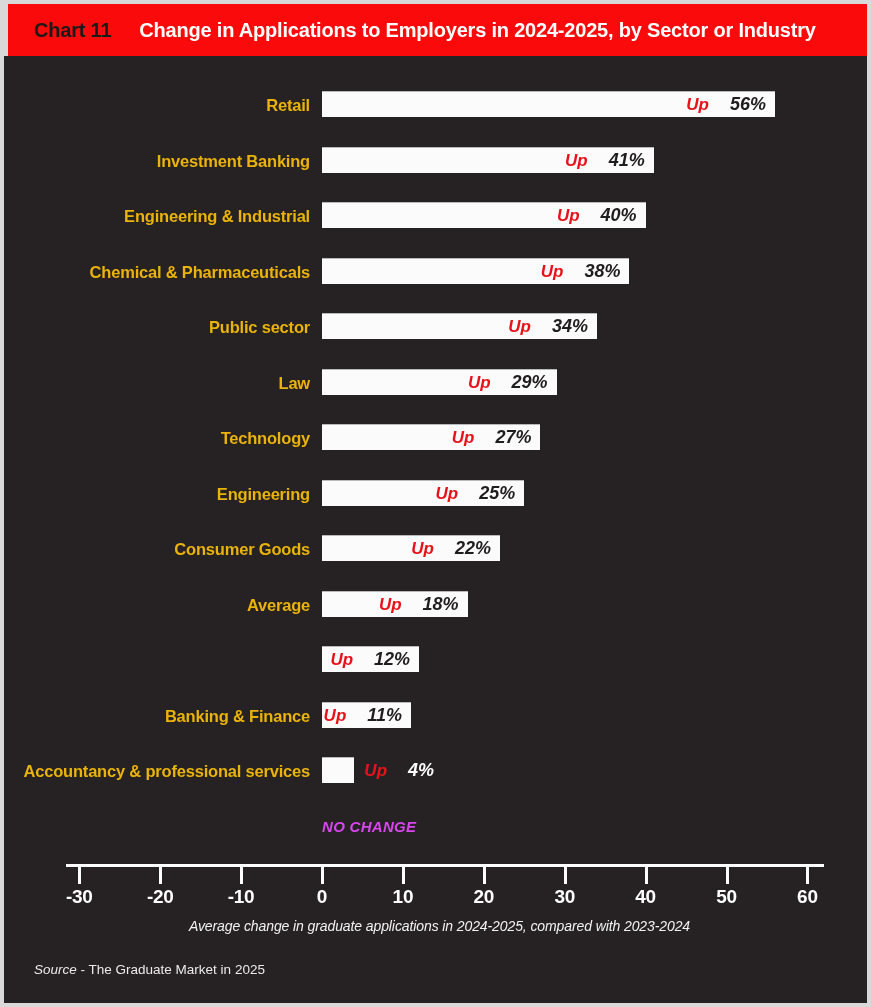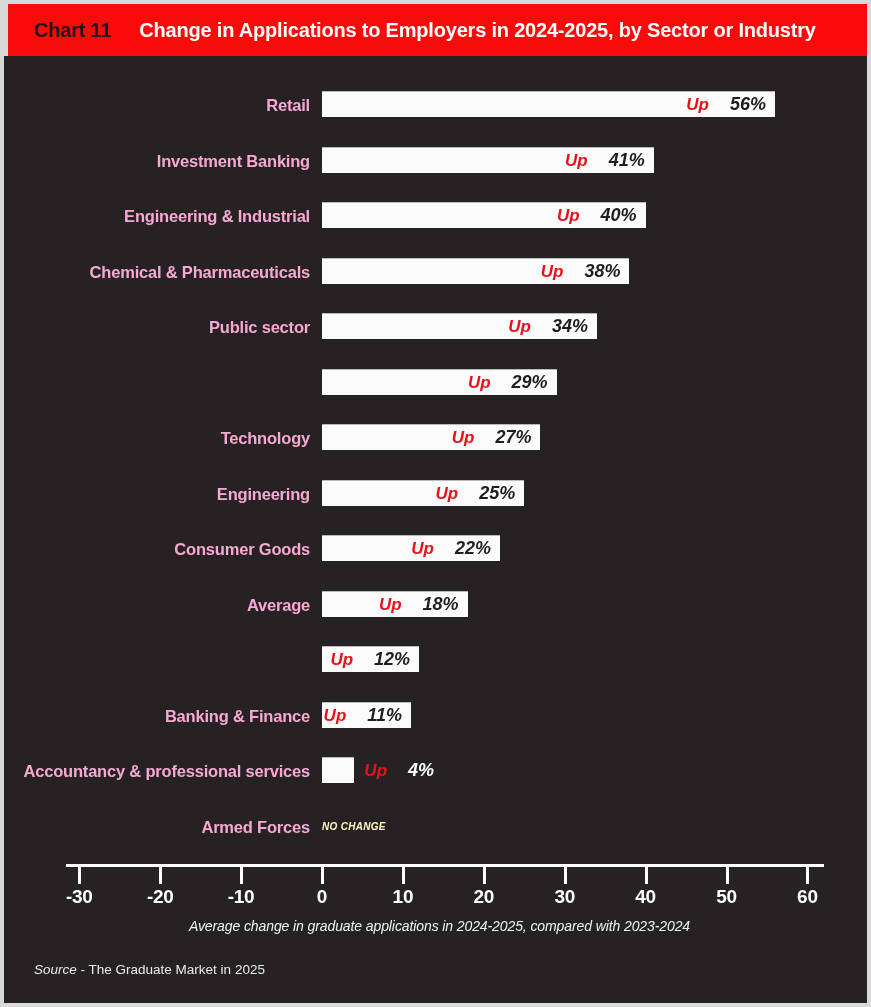--- a/index.html
+++ b/index.html
@@ -65,21 +65,21 @@
     height:28px;
   }
   .cat-label{
     position:absolute;
     left:0;
     top:0;
     width:306px;
     height:28px;
     line-height:28px;
     text-align:right;
-    color:#f9a8d4;
+    color:#eab308;
     font-weight:bold;
     font-size:16.5px;
     letter-spacing:-0.2px;
     white-space:nowrap;
   }
   .bar{
     position:absolute;
     top:0;
     height:26px;
     background:#fbfbfb;
@@ -117,24 +117,24 @@
     font-size:18px;
   }
   .bar-value.outside .num{
     color:#ffffff;
   }
   .nochange{
     position:absolute;
     top:0;
     height:28px;
     line-height:28px;
-    color:#fef9c3;
+    color:#d946ef;
     font-style:italic;
     font-weight:bold;
-    font-size:10px;
+    font-size:15px;
     letter-spacing:0.3px;
     white-space:nowrap;
   }
 
   
   #axis{
     position:absolute;
     left:0;
     top:808px;
     width:871px;
@@ -239,20 +239,21 @@
         <div class="row" style="top: 257px;">
           <div class="cat-label">Public sector</div>
           <div class="bar" style="left: 318px; width: 275.06px;">
             <div class="bar-value">
               <span class="dir">Up</span>
               <span class="num">34%</span>
             </div>
           </div>
         </div>
         <div class="row" style="top: 312.5px;">
+          <div class="cat-label">Law</div>
           <div class="bar" style="left: 318px; width: 234.61px;">
             <div class="bar-value">
               <span class="dir">Up</span>
               <span class="num">29%</span>
             </div>
           </div>
         </div>
         <div class="row" style="top: 368px;">
           <div class="cat-label">Technology</div>
           <div class="bar" style="left: 318px; width: 218.43px;">
@@ -309,21 +310,20 @@
         <div class="row" style="top: 701px;">
           <div class="cat-label">Accountancy &amp; professional services</div>
           <div class="bar" style="left: 318px; width: 32.36px;">
             <div class="bar-value outside">
               <span class="dir">Up</span>
               <span class="num">4%</span>
             </div>
           </div>
         </div>
         <div class="row" style="top: 756.5px;">
-          <div class="cat-label">Armed Forces</div>
           <div class="nochange" style="left: 318px;">NO CHANGE</div>
         </div>
       </div>
 
     <div id="axis">
       <div id="axis-line"></div>
       <div id="ticks-container">
           <div class="tick" style="left: 74.3px;"></div>
           <div class="tick-label" style="left: 75.3px;">-30</div>
           <div class="tick" style="left: 155.2px;"></div>

